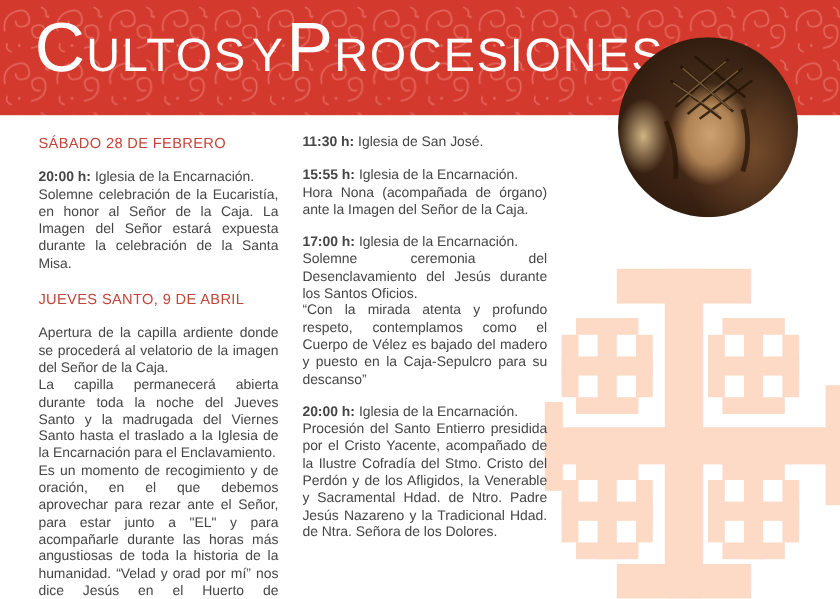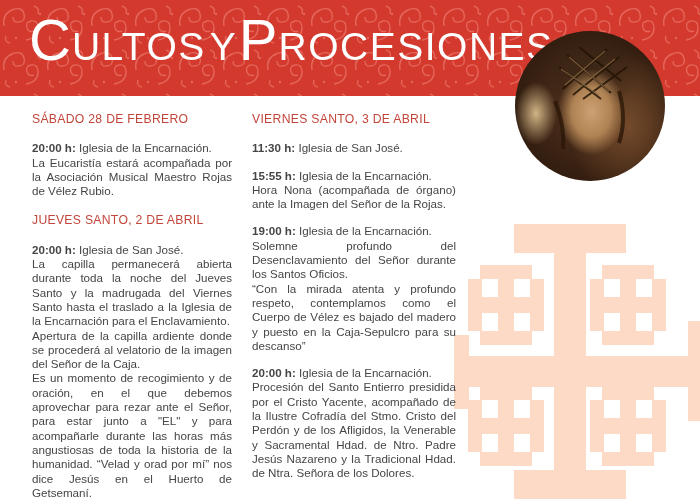--- a/index.html
+++ b/index.html
@@ -123,51 +123,49 @@
     <use href="#sc" x="150" y="164"></use>
   </svg>
 
   <main class="content">
 
     <section class="column col-left">
       <div class="section">
         <h2 class="section-heading">SÁBADO 28 DE FEBRERO</h2>
         <div class="event">
           <p class="para"><span class="time">20:00 h:</span> <span>Iglesia de la Encarnación.</span></p>
-          <p class="para">La Eucaristía estará acompañada por la Asociación Musical Maestro Rojas de Vélez Rubio.</p>
+          <p class="para">Solemne celebración de la Eucaristía, en honor al Señor de la Caja. La Imagen del Señor estará expuesta durante la celebración de la Santa Misa.</p>
         </div>
       </div>
 
       <div class="section">
-        <h2 class="section-heading">JUEVES SANTO, 2 DE ABRIL</h2>
+        <h2 class="section-heading">JUEVES SANTO, 9 DE ABRIL</h2>
         <div class="event">
-          <p class="para"><span class="time">20:00 h:</span> <span>Iglesia de San José.</span></p>
+          <p class="para">Apertura de la capilla ardiente donde se procederá al velatorio de la imagen del Señor de la Caja.</p>
           <p class="para">La capilla permanecerá abierta durante toda la noche del Jueves Santo y la madrugada del Viernes Santo hasta el traslado a la Iglesia de la Encarnación para el Enclavamiento.</p>
-          <p class="para">Apertura de la capilla ardiente donde se procederá al velatorio de la imagen del Señor de la Caja.</p>
           <p class="para">Es un momento de recogimiento y de oración, en el que debemos aprovechar para rezar ante el Señor, para estar junto a "EL" y para acompañarle durante las horas más angustiosas de toda la historia de la humanidad. “Velad y orad por mí” nos dice Jesús en el Huerto de Getsemaní.</p>
         </div>
       </div>
     </section>
 
     <section class="column col-right">
       <div class="section">
-        <h2 class="section-heading">VIERNES SANTO, 3 DE ABRIL</h2>
 
         <div class="event">
           <p class="para"><span class="time">11:30 h:</span> <span>Iglesia de San José.</span></p>
         </div>
 
         <div class="event">
           <p class="para"><span class="time">15:55 h:</span> <span>Iglesia de la Encarnación.</span></p>
-          <p class="para">Hora Nona (acompañada de órgano) ante la Imagen del Señor de la Rojas.</p>
+          <p class="para">Hora Nona (acompañada de órgano) ante la Imagen del Señor de la Caja.</p>
         </div>
 
         <div class="event">
-          <p class="para"><span class="time">19:00 h:</span> <span>Iglesia de la Encarnación.</span></p>
-          <p class="para">Solemne profundo del Desenclavamiento del Señor durante los Santos Oficios.</p>
+          <p class="para"><span class="time">17:00 h:</span> <span>Iglesia de la Encarnación.</span></p>
+          <p class="para">Solemne ceremonia del Desenclavamiento del Jesús durante los Santos Oficios.</p>
           <p class="para">“Con la mirada atenta y profundo respeto, contemplamos como el Cuerpo de Vélez es bajado del madero y puesto en la Caja-Sepulcro para su descanso”</p>
         </div>
 
         <div class="event">
           <p class="para"><span class="time">20:00 h:</span> <span>Iglesia de la Encarnación.</span></p>
           <p class="para">Procesión del Santo Entierro presidida por el Cristo Yacente, acompañado de la Ilustre Cofradía del Stmo. Cristo del Perdón y de los Afligidos, la Venerable y Sacramental Hdad. de Ntro. Padre Jesús Nazareno y la Tradicional Hdad. de Ntra. Señora de los Dolores.</p>
         </div>
       </div>
     </section>
   </main>

